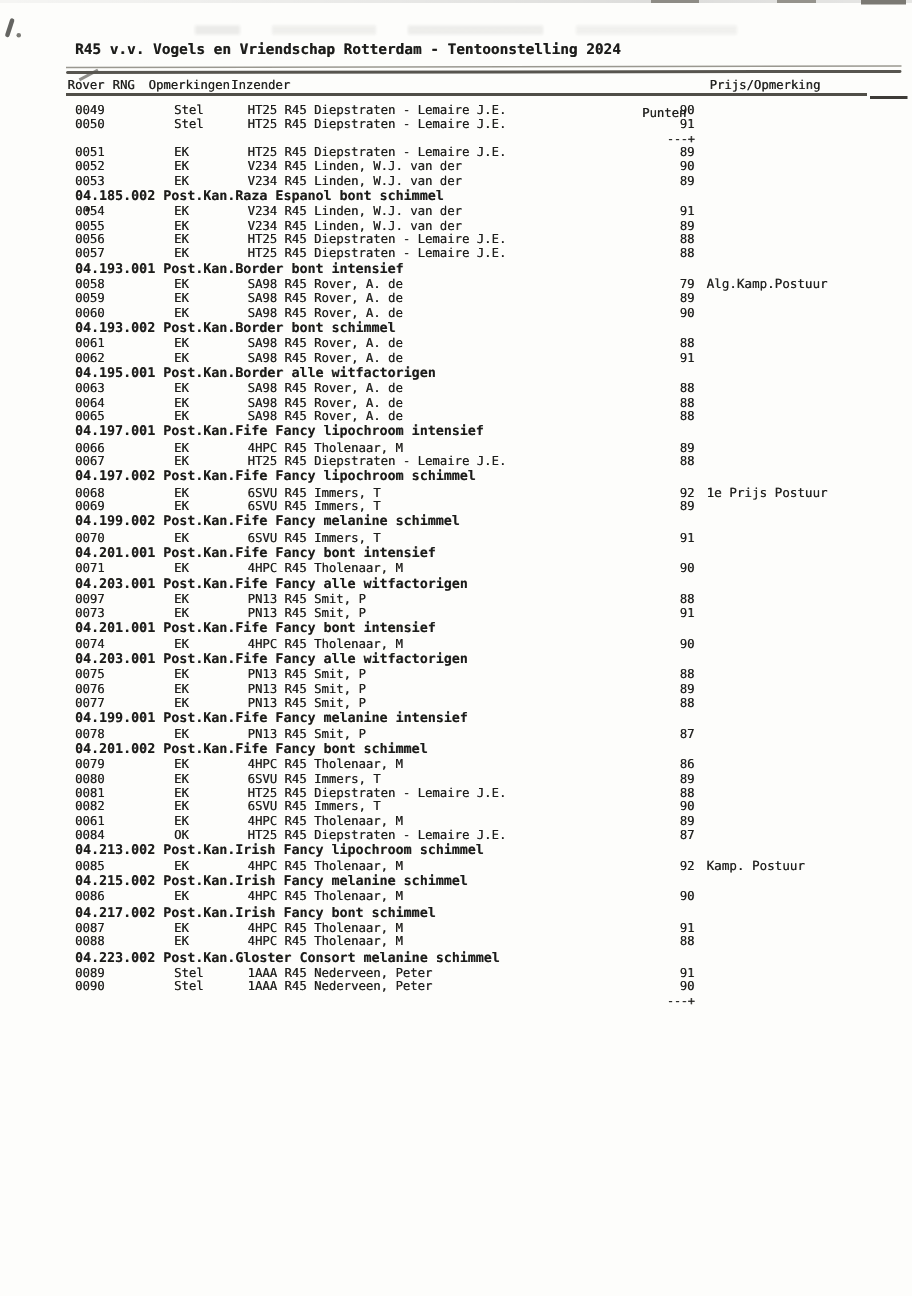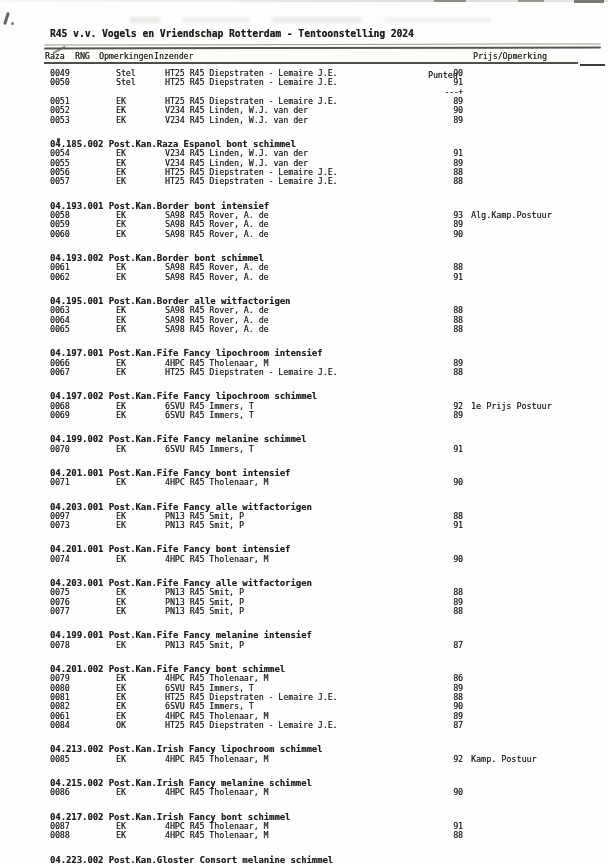--- a/index.html
+++ b/index.html
@@ -35,21 +35,21 @@
   
   .hdr{position:absolute;top:51px;left:0;width:608px;height:11px;font-size:8.2px;white-space:nowrap;
     text-shadow:.25px 0 0 rgba(28,28,26,.7);}
   .hdr span{position:absolute;top:0;}
   .h-kooi{left:45px;} .h-rng{left:75px;} .h-opm{left:99px;} .h-inz{left:154px;}
   .h-pnt{left:428px;margin-top:19px;} .h-prijs{left:473px;}
   
   .lines{position:absolute;left:0;top:69px;width:600px;}
   .line{position:relative;height:9.33px;line-height:9.33px;font-size:8.2px;white-space:nowrap;
     text-shadow:.25px 0 0 rgba(28,28,26,.65);}
-  .line.sec{margin-top:15px;font-weight:bold;font-size:8.9px;text-shadow:.2px 0 0 rgba(28,28,26,.5);}
+  .line.sec{margin-top:2px;font-weight:bold;font-size:8.9px;text-shadow:.2px 0 0 rgba(28,28,26,.5);}
   .c-kooi{position:absolute;left:50px;}
   .c-opm{position:absolute;left:116px;}
   .c-inz{position:absolute;left:165px;}
   .c-pnt{position:absolute;left:415px;width:48px;text-align:right;}
   .c-prijs{position:absolute;left:471px;font-size:8.4px;}
   .c-total{position:absolute;left:270px;}
   .c-sec{position:absolute;left:50px;}
   .dash{letter-spacing:-.3px;}
 </style>
 </head>
@@ -66,21 +66,21 @@
   <div class="ghost"></div>
   <div class="kooi-mark"></div>
   <div class="dot1"></div>
 
   <div class="title">R45 v.v. Vogels en Vriendschap Rotterdam - Tentoonstelling 2024</div>
 
   <div class="rule1a"></div>
   <div class="rule1b"></div>
 
   <div class="hdr">
-    <span class="h-kooi">Raza</span>
+    <span class="h-kooi">Rover</span>
     <span class="h-rng">RNG</span>
     <span class="h-opm">Opmerkingen</span>
     <span class="h-inz">Inzender</span>
     <span class="h-pnt">Punten</span>
     <span class="h-prijs">Prijs/Opmerking</span>
   </div>
 
   <div class="rule2"></div>
   <div class="rule2b"></div>
 
@@ -145,21 +145,21 @@
         <span class="c-inz">HT25 R45 Diepstraten - Lemaire J.E.</span>
         <span class="c-pnt">88</span>
       </div>
       <div class="line sec">
         <span class="c-sec">04.193.001 Post.Kan.Border bont intensief</span>
       </div>
       <div class="line row">
         <span class="c-kooi">0058</span>
         <span class="c-opm">EK</span>
         <span class="c-inz">SA98 R45 Rover, A. de</span>
-        <span class="c-pnt">93</span>
+        <span class="c-pnt">79</span>
         <span class="c-prijs">Alg.Kamp.Postuur</span>
       </div>
       <div class="line row">
         <span class="c-kooi">0059</span>
         <span class="c-opm">EK</span>
         <span class="c-inz">SA98 R45 Rover, A. de</span>
         <span class="c-pnt">89</span>
       </div>
       <div class="line row">
         <span class="c-kooi">0060</span>

